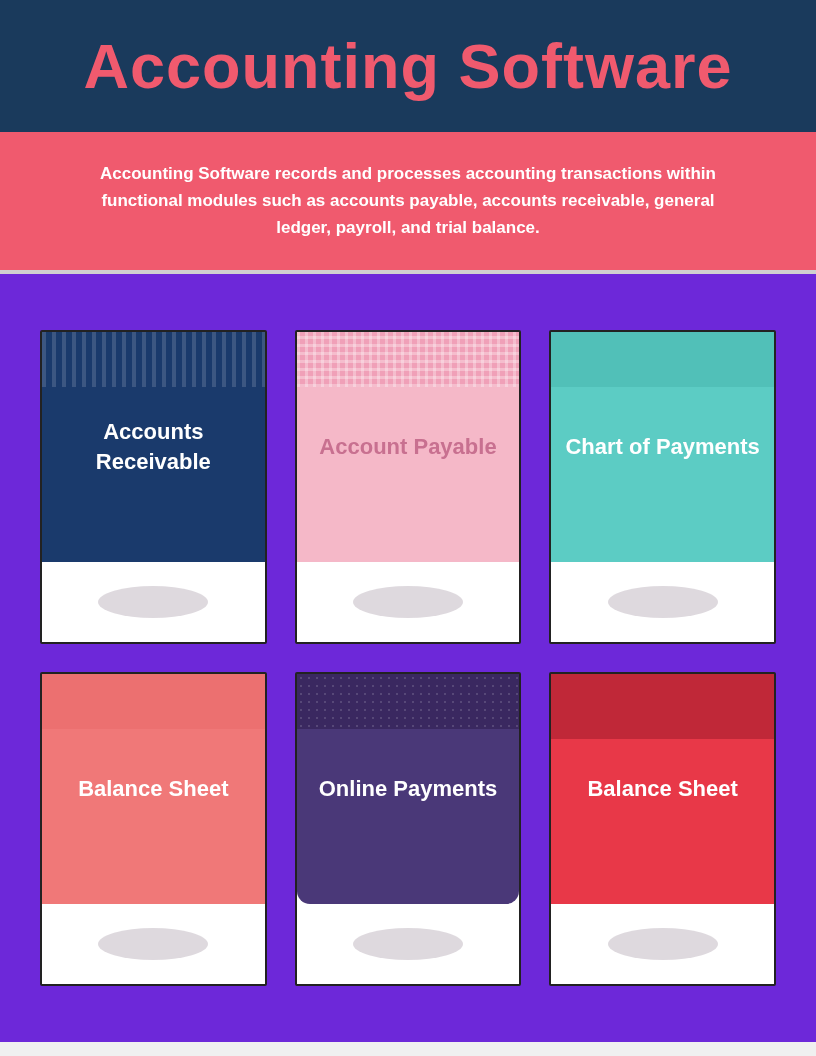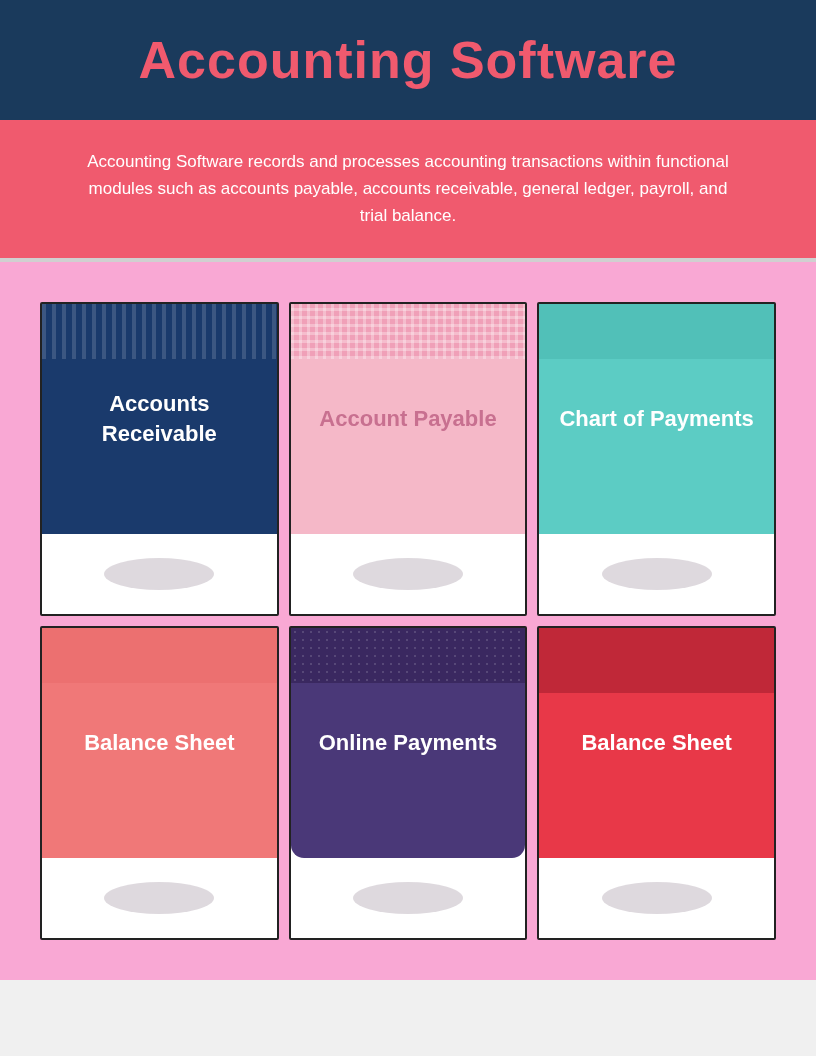--- a/index.html
+++ b/index.html
@@ -13,49 +13,49 @@
     }
 
     .header {
       background-color: #1a3a5c;
       padding: 30px 20px;
       text-align: center;
     }
 
     .header-title {
       color: #f05a6e;
-      font-size: 52px;
+      font-size: 63px;
       font-weight: bold;
       letter-spacing: 1px;
     }
 
     .subtitle-bar {
       background-color: #f05a6e;
       padding: 28px 80px;
       text-align: center;
     }
 
     .subtitle-text {
       color: white;
       font-size: 17px;
       line-height: 1.6;
-      font-weight: 400;
+      font-weight: 700;
     }
 
     .divider {
       height: 4px;
       background-color: #d0d0d0;
     }
 
     .cards-container {
-      padding: 40px 40px;
+      padding: 56px 40px;
       display: grid;
       grid-template-columns: repeat(3, 1fr);
-      gap: 10px;
-      background-color: #f9a8d4;
+      gap: 28px;
+      background-color: #6d28d9;
     }
 
     .card {
       border: 2.5px solid #222;
       background-color: white;
       border-radius: 2px;
       overflow: hidden;
       cursor: pointer;
       display: flex;
       flex-direction: column;

